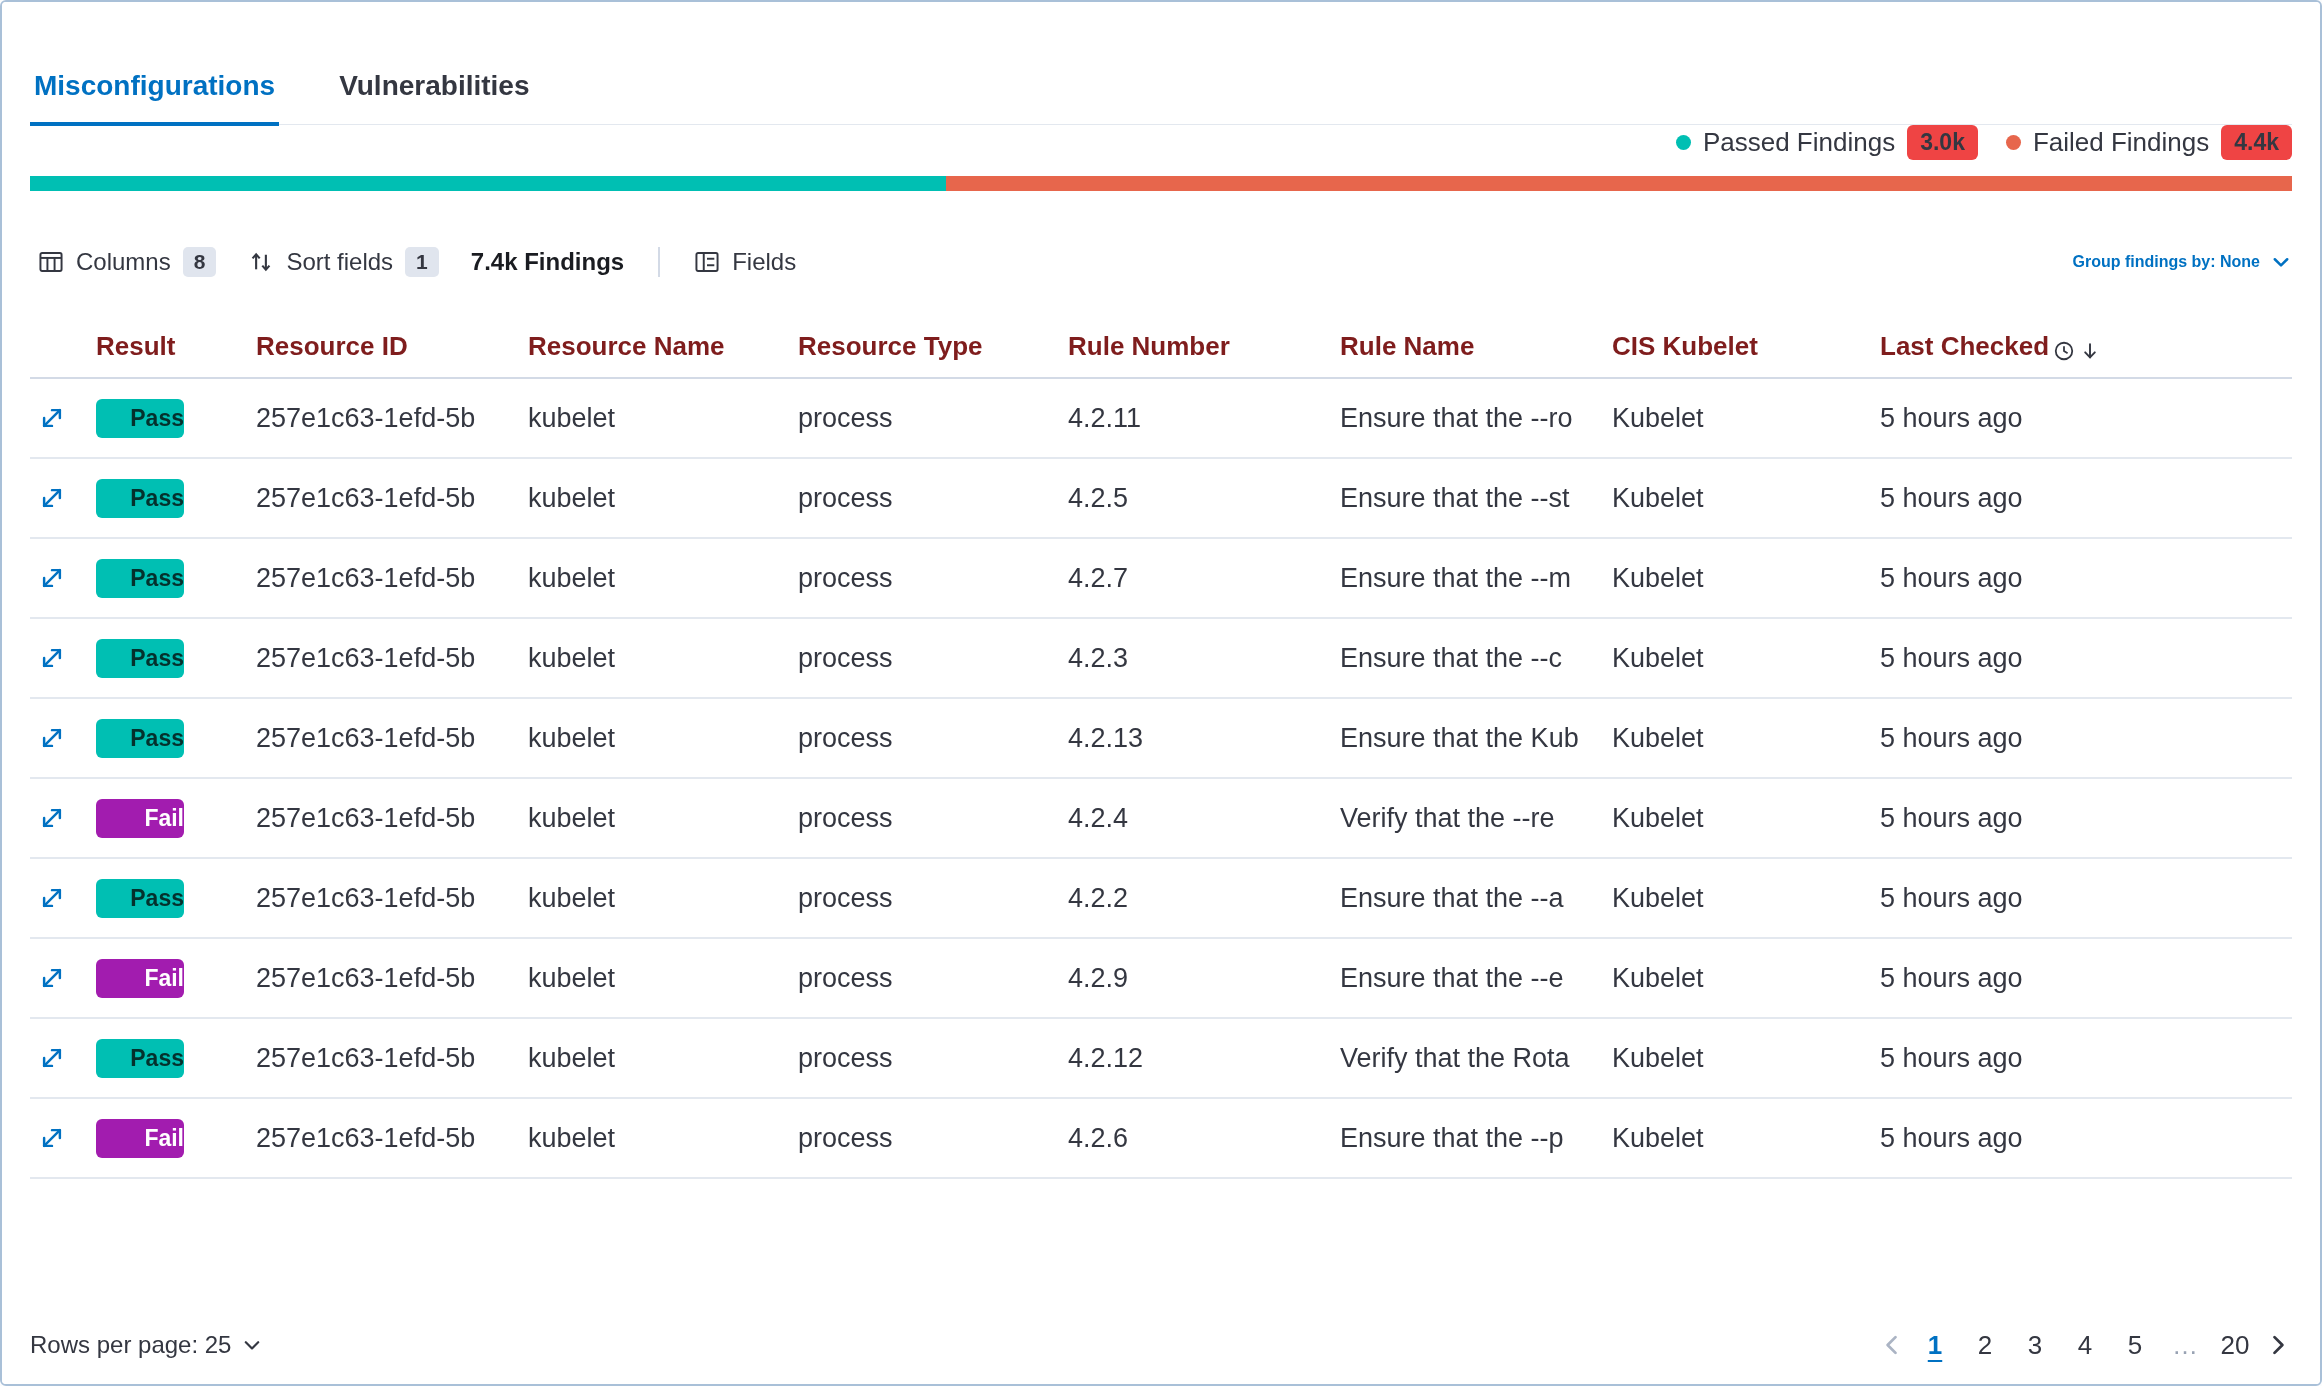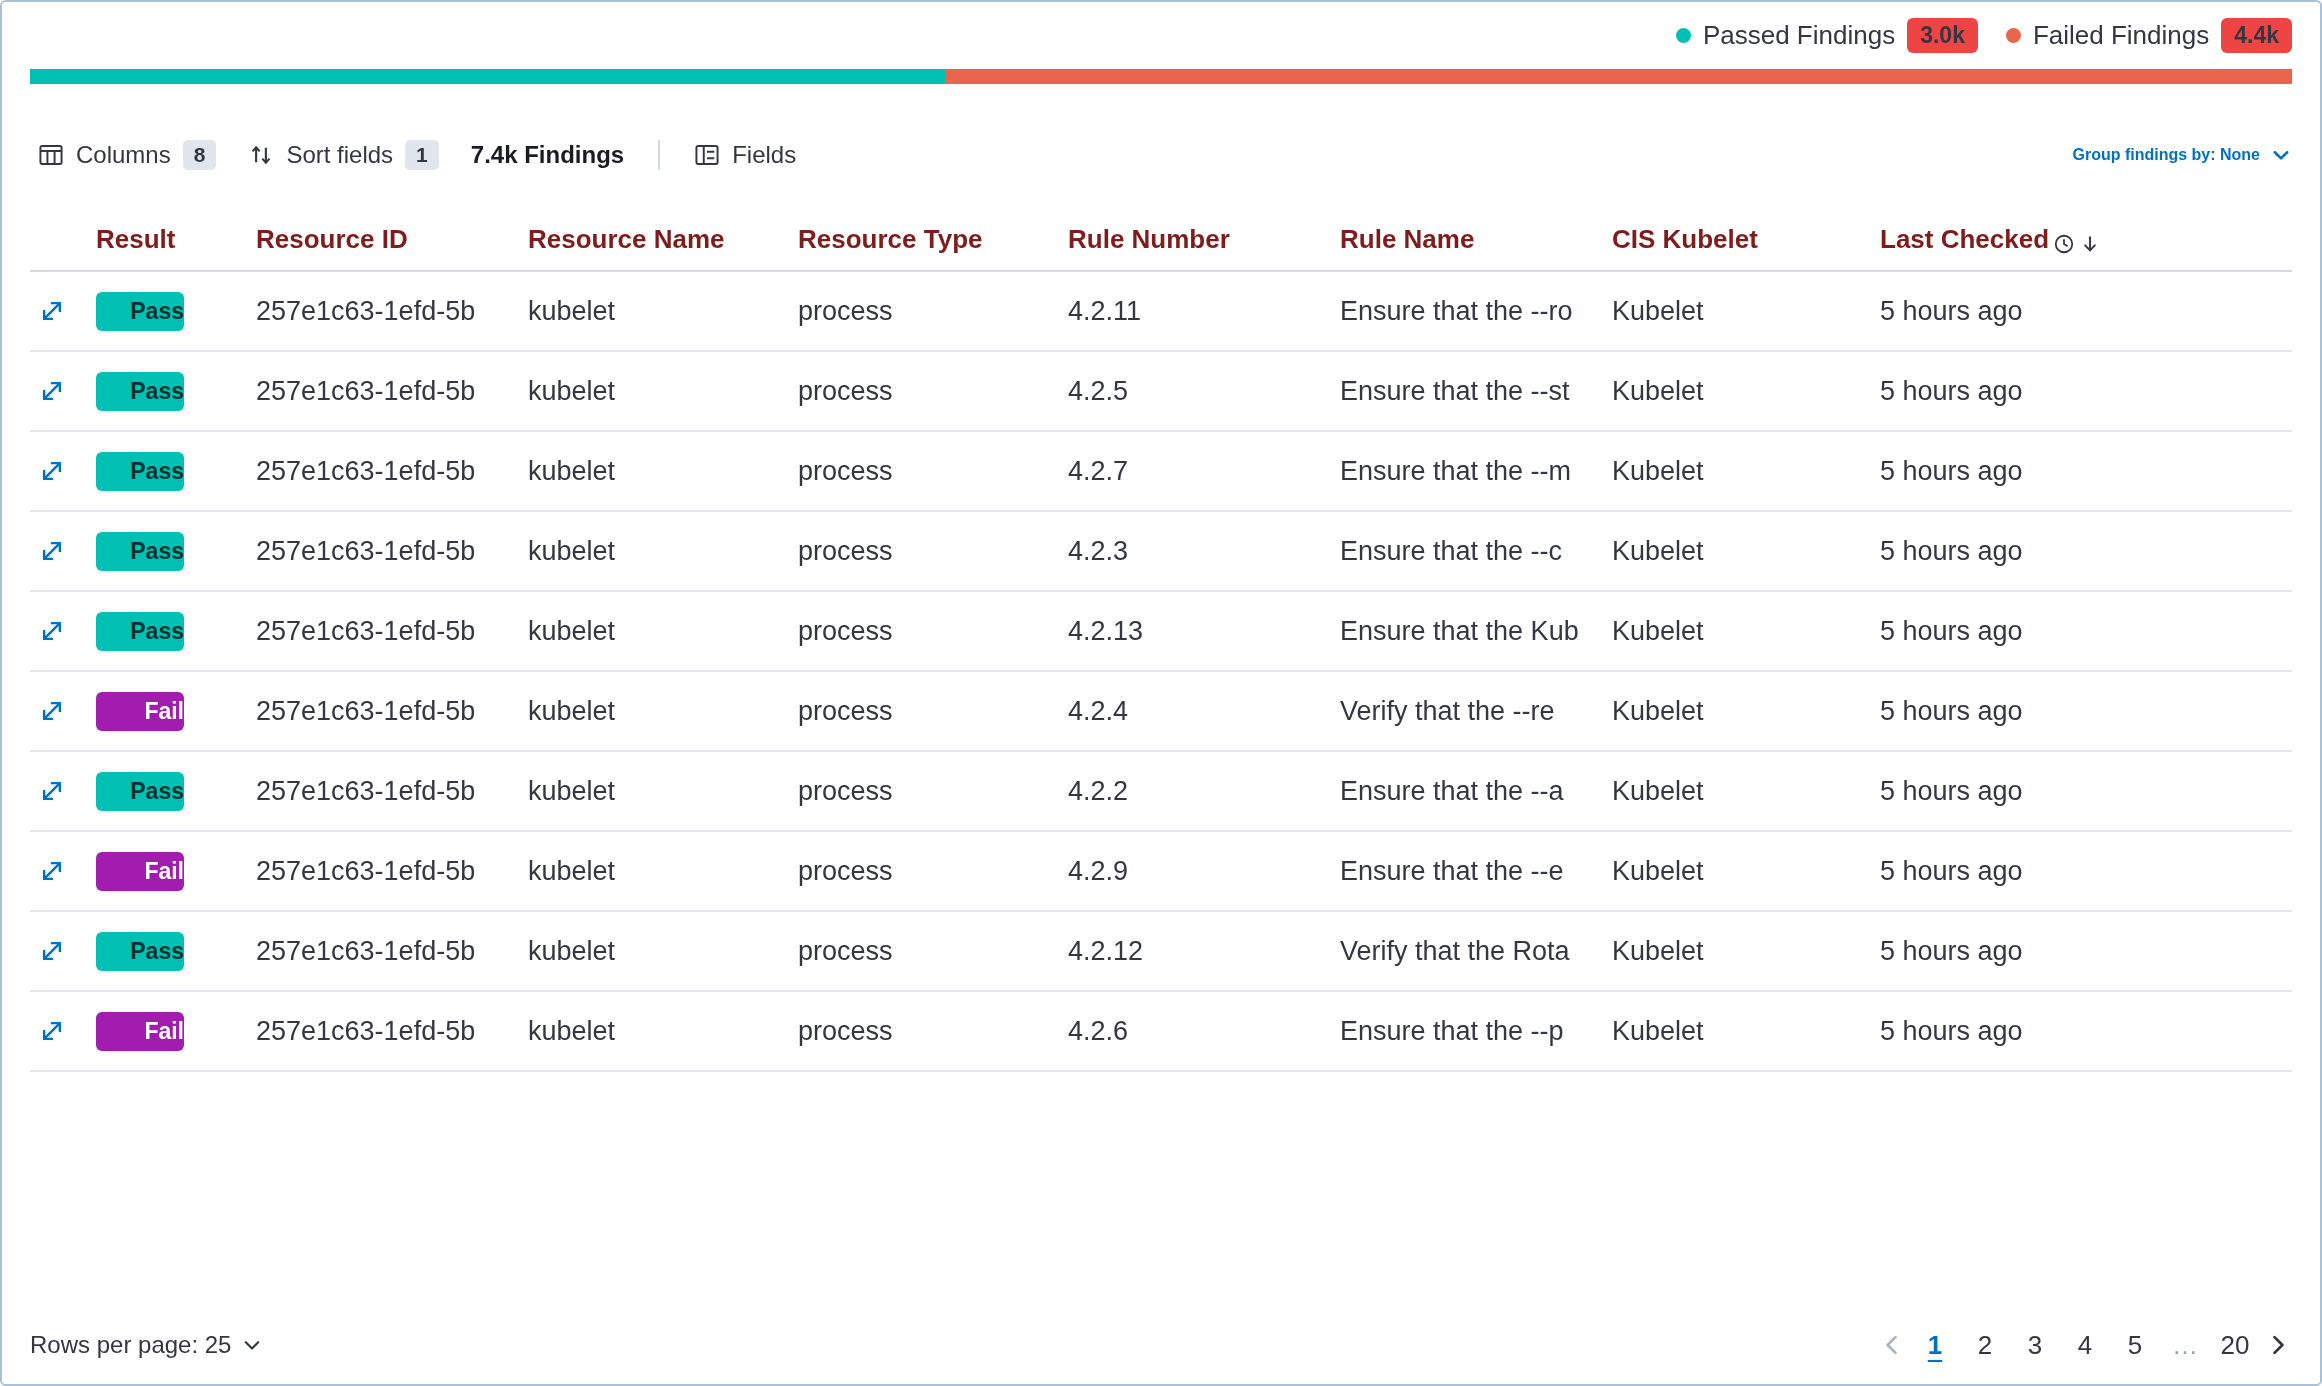--- a/index.html
+++ b/index.html
@@ -69,20 +69,24 @@
   .pg-chevron.disabled { color: #abb4c4; cursor: default; }
   .pg-chevron.enabled { color: #343741; }
   svg { display: block; width: 100%; height: 100%; }
 </style>
 </head>
 <body>
 
 <div class="page">
 
 
+  <div class="tabs">
+    <div class="tab active">Misconfigurations</div>
+    <div class="tab">Vulnerabilities</div>
+  </div>
 
   <div class="legend-row">
     <div class="legend-item">
       <span class="dot" style="background:#00BFB3"></span>
       <span>Passed Findings</span>
       <span class="count-badge">3.0k</span>
     </div>
     <div class="legend-item">
       <span class="dot" style="background:#E7664C"></span>
       <span>Failed Findings</span>

